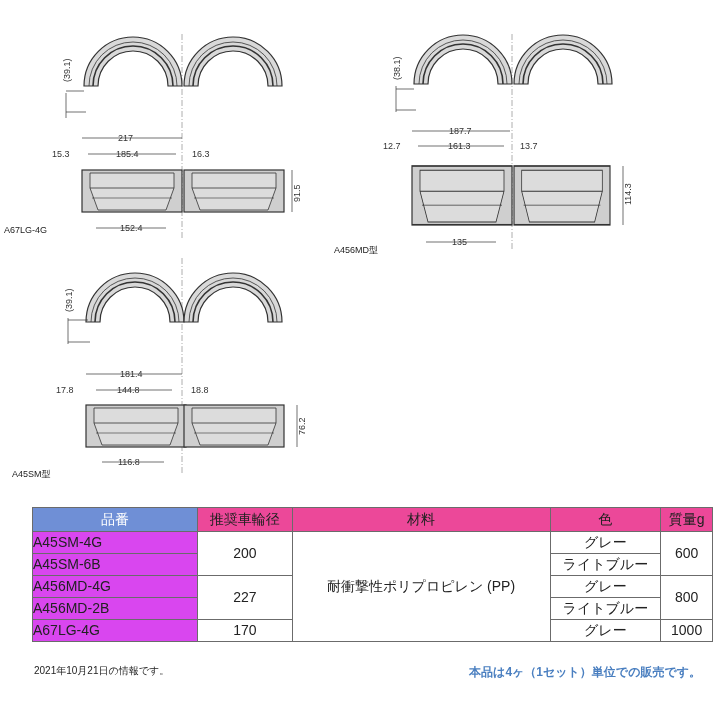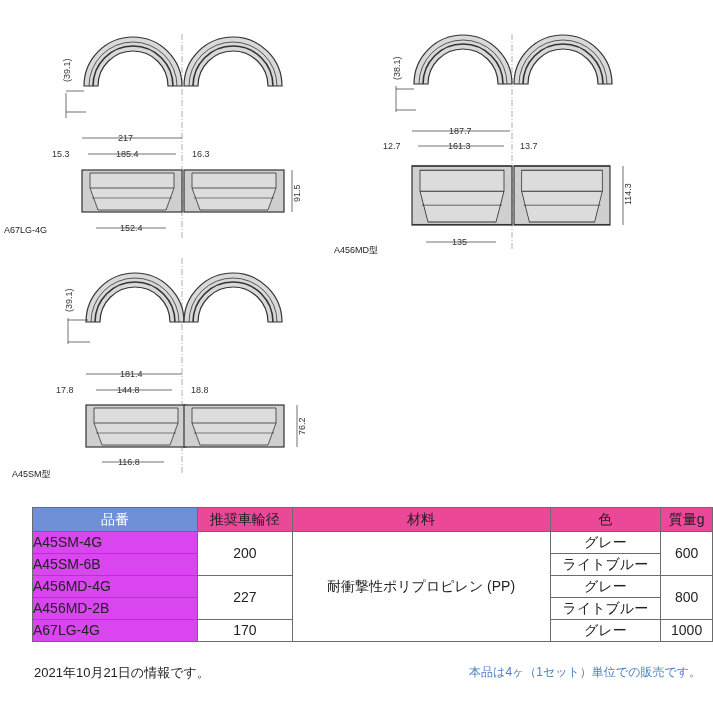--- a/index.html
+++ b/index.html
@@ -8,22 +8,22 @@
   .drawing { position:absolute; left:0; top:0; }
   .dim-text { font-family:"Liberation Sans","DejaVu Sans",sans-serif; font-size:9px; fill:#333; }
   .model-label { position:absolute; font-size:9px; color:#222; font-family:"Liberation Sans","DejaVu Sans",sans-serif; }
   table.spec { position:absolute; left:32px; top:507px; border-collapse:collapse;
                font-size:14px; font-family:"Liberation Sans","DejaVu Sans",sans-serif; }
   table.spec th, table.spec td { border:1px solid #6b6b6b; padding:0; text-align:center; height:21px; line-height:19px; }
   table.spec th { background:#ec4899; font-weight:normal; color:#222; height:23px; }
   table.spec th.hdr-blue { background:#6f8fd6; color:#ffffff; }
   table.spec td.model { background:#d946ef; text-align:left; }
   .col-model{width:171px}.col-wheel{width:98px}.col-mat{width:272px}.col-color{width:116px}.col-mass{width:52px}
-  .note-left { position:absolute; left:34px; top:664px; font-size:13px; color:#222; font-family:"Liberation Sans","DejaVu Sans",sans-serif;}
-  .note-right { position:absolute; right:12px; top:664px; font-size:12px; color:#4a7fc0; font-family:"Liberation Sans","DejaVu Sans",sans-serif;}
+  .note-left { position:absolute; left:34px; top:664px; font-size:10px; color:#222; font-family:"Liberation Sans","DejaVu Sans",sans-serif;}
+  .note-right { position:absolute; right:12px; top:664px; font-size:12px; color:#4a7fc0; font-family:"Liberation Sans","DejaVu Sans",sans-serif;font-weight:bold;}
 </style>
 </head>
 <body>
 
 <svg class="drawing" width="713" height="500" viewBox="0 0 713 500">
   <defs>
     <g id="arch">
       <path d="M0,58 A49,49 0 0 1 98,58 L84,58 A35,35 0 0 0 14,58 Z" fill="#d9d9d9" stroke="#333" stroke-width="1.2"></path>
       <path d="M5,58 A44,44 0 0 1 93,58" fill="none" stroke="#333" stroke-width="0.8"></path>
       <path d="M9,58 A40,40 0 0 1 89,58" fill="none" stroke="#333" stroke-width="1.6"></path>

